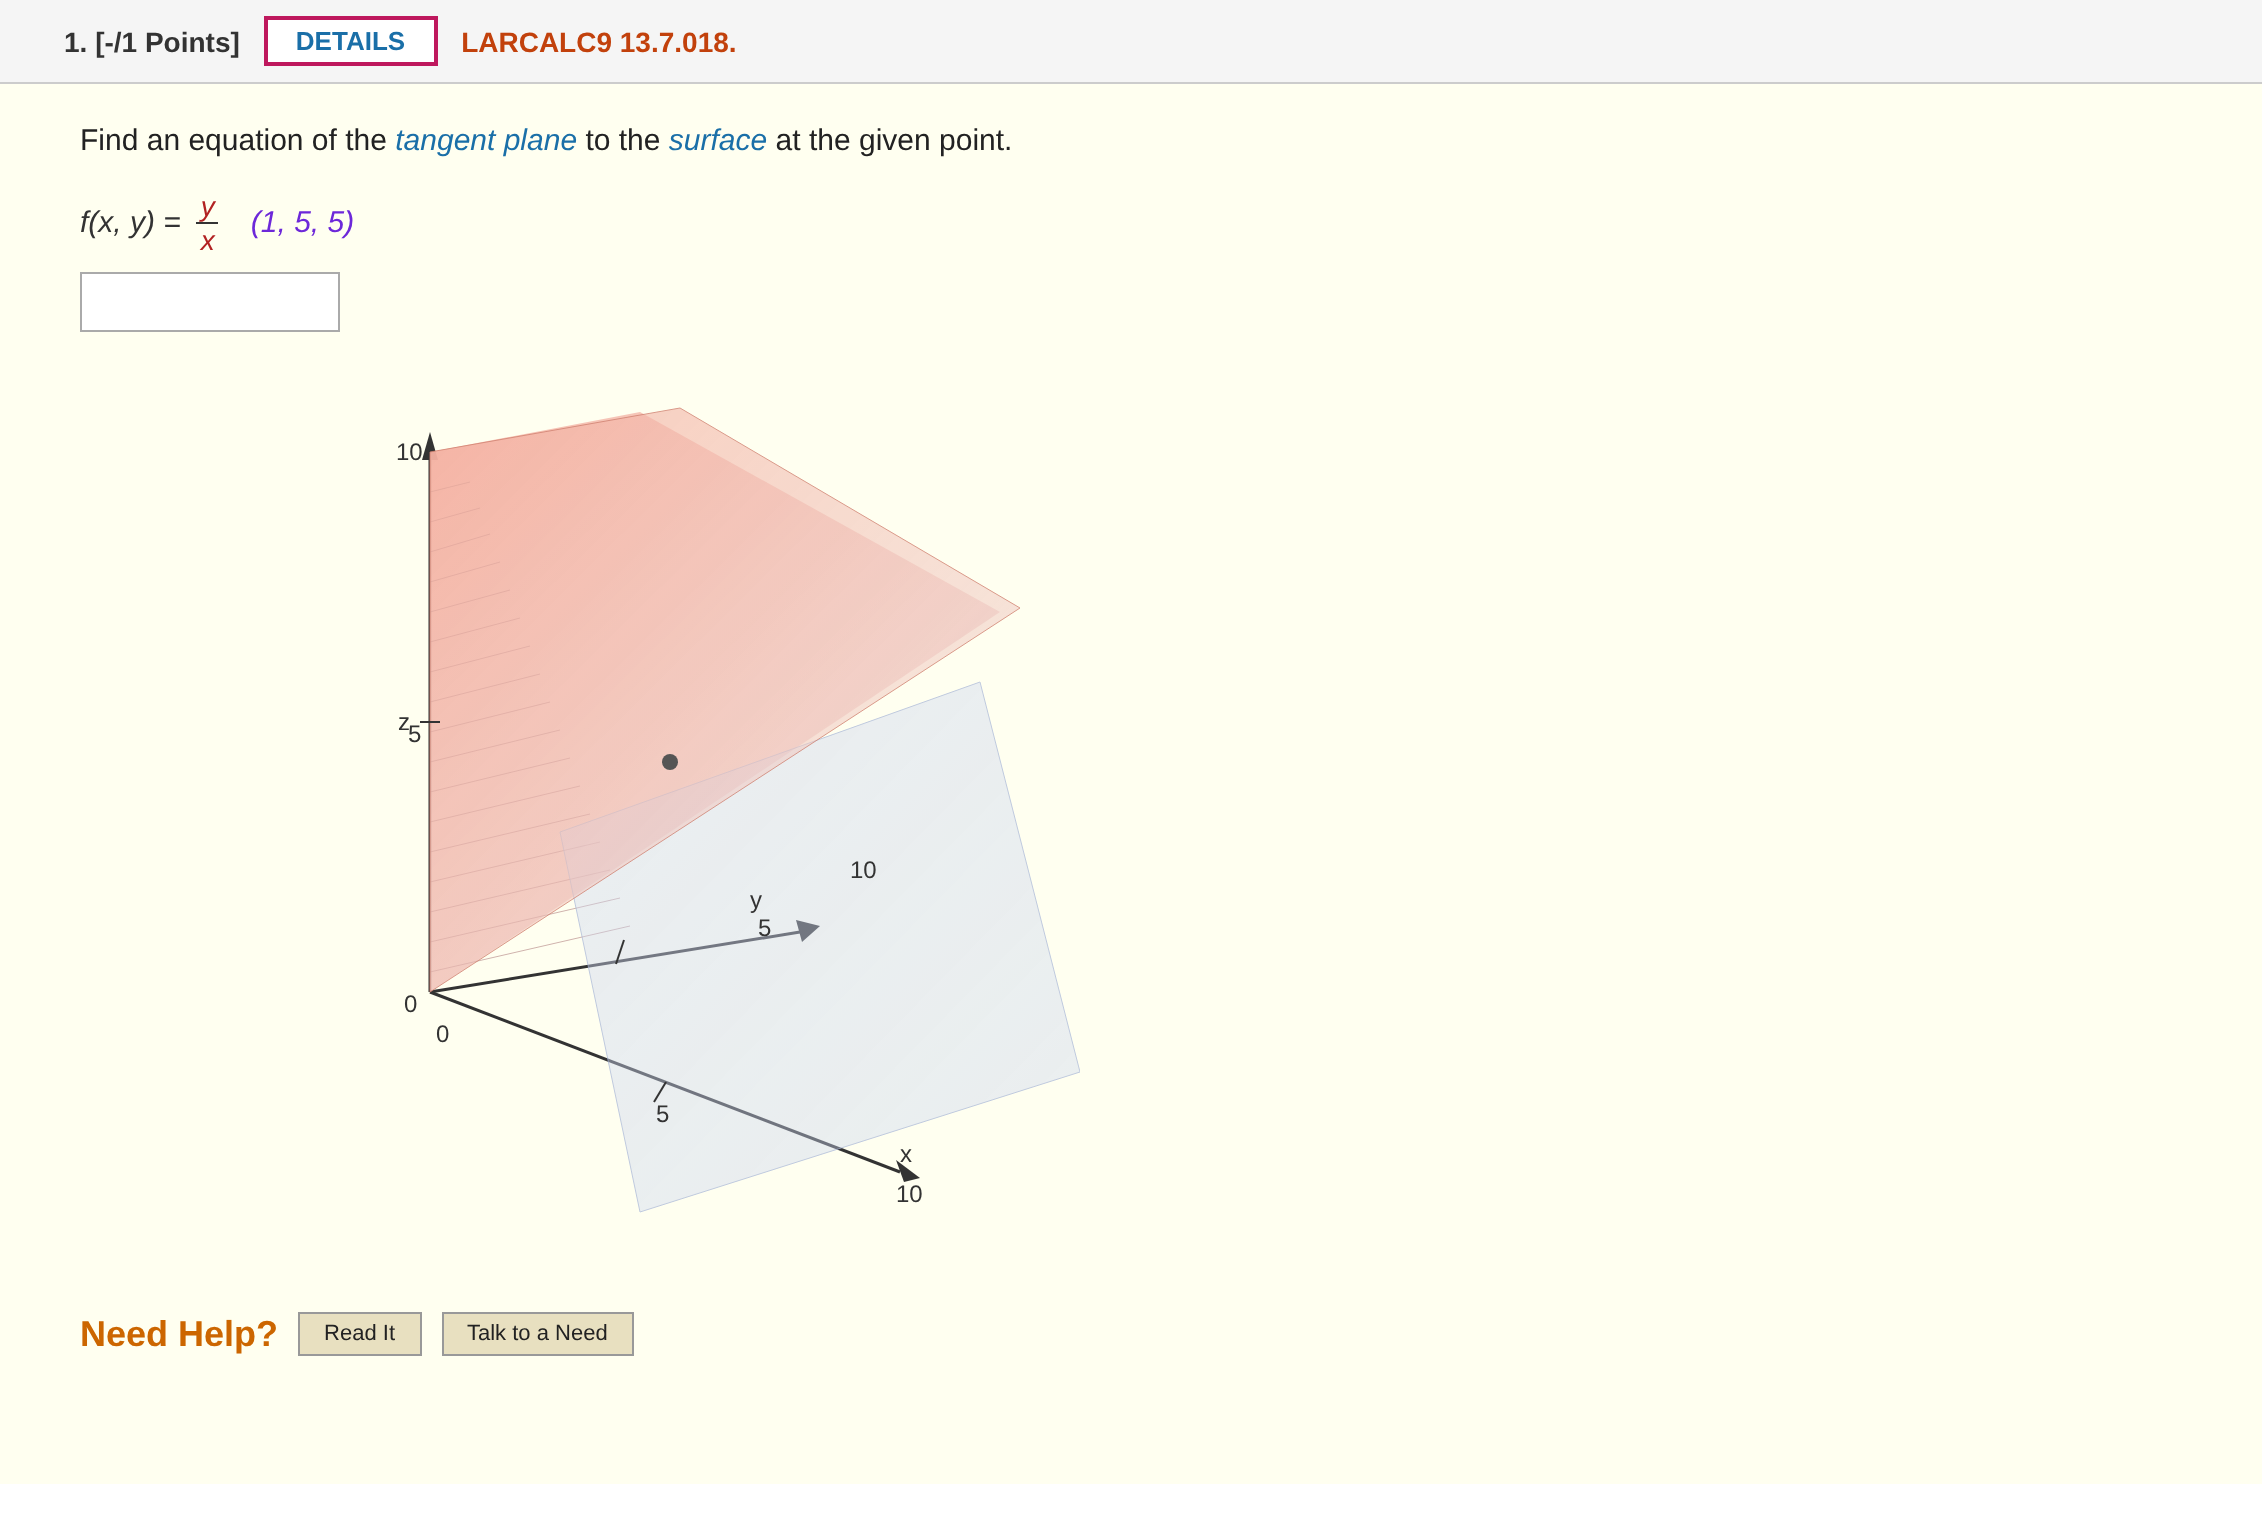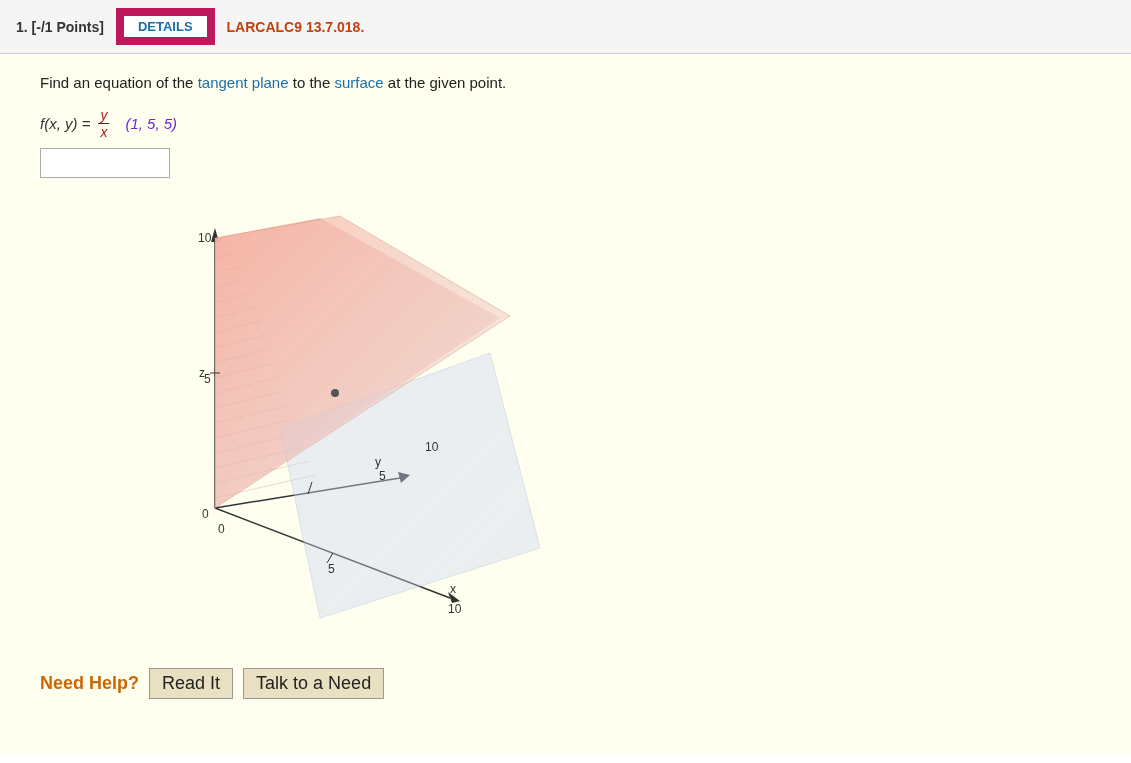--- a/index.html
+++ b/index.html
@@ -10,32 +10,32 @@
     }
     .page-container {
       background: #fff;
       max-width: 1131px;
       min-height: 763px;
       margin: 0 auto;
     }
     .header-bar {
       display: flex;
       align-items: center;
-      padding: 8px 16px;
+      padding: 8px 32px;
       border-bottom: 1px solid #ccc;
       background: #f5f5f5;
       gap: 12px;
     }
     .problem-number {
       font-weight: bold;
       font-size: 14px;
       color: #333;
     }
     .details-tab {
-      border: 8px solid #be185d;
+      border: 2px solid #be185d;
       background: #fff;
       color: #1a6fa8;
       padding: 3px 14px;
       font-size: 13px;
       font-weight: bold;
       cursor: pointer;
     }
     .problem-code {
       font-weight: bold;
       font-size: 14px;
@@ -47,20 +47,21 @@
       padding: 20px 40px 30px 40px;
       min-height: 700px;
     }
     .problem-text {
       font-size: 15px;
       color: #222;
       margin-bottom: 16px;
     }
     .highlight-blue {
       color: #1a6fa8;
+      font-style: italic;
     }
     .equation-line {
       font-size: 15px;
       margin-bottom: 8px;
       display: flex;
       align-items: center;
       gap: 6px;
     }
     .fraction {
       display: inline-flex;
@@ -107,21 +108,21 @@
     }
     .need-help-label {
       color: #cc6600;
       font-weight: bold;
       font-size: 18px;
     }
     .help-button {
       border: 1px solid #999;
       background: #e8e0c0;
       padding: 4px 12px;
-      font-size: 18px;
+      font-size: 11px;
       cursor: pointer;
       color: #222;
     }
     .italic-red { font-style: italic; color: #b22222; }
     .italic-black { font-style: italic; color: #333; }
   </style>
 </head>
 <body>
 
 <div class="page-container">

